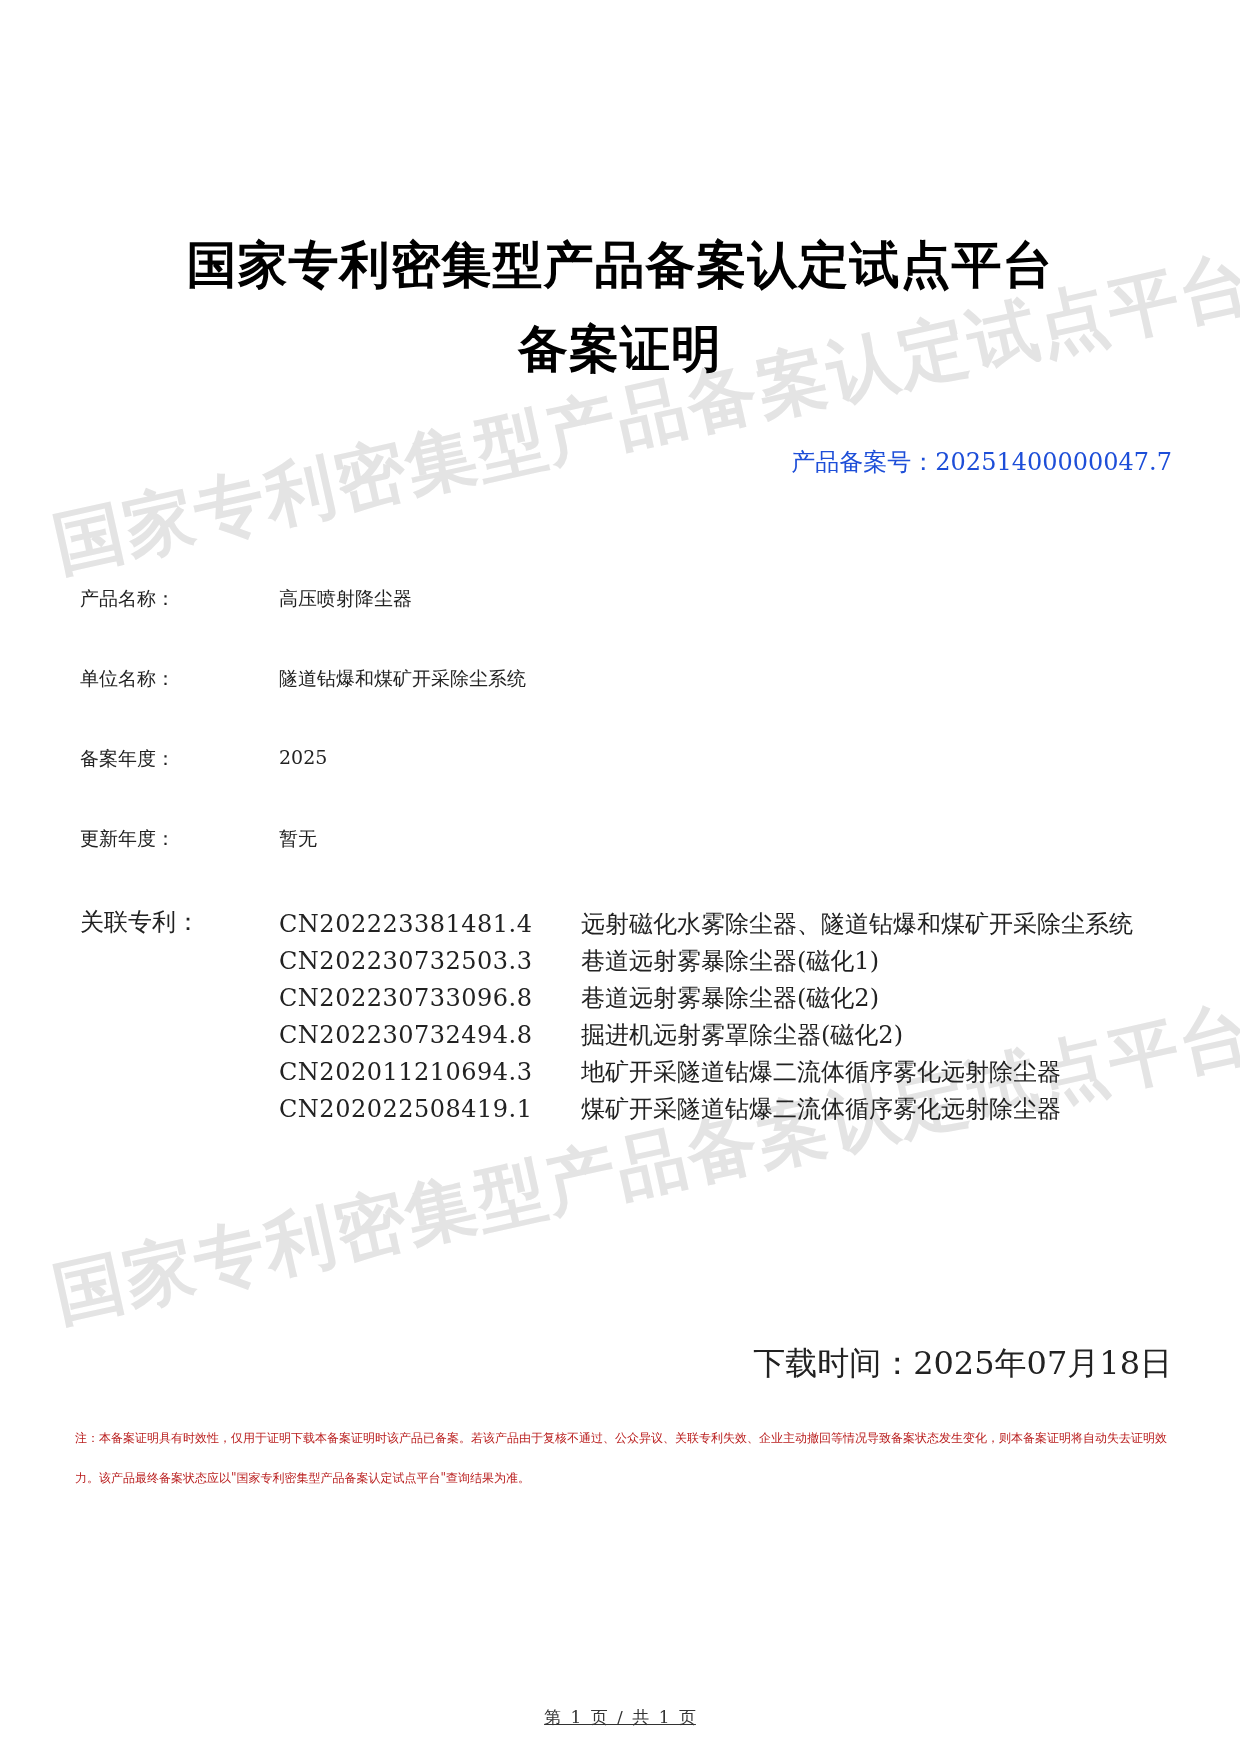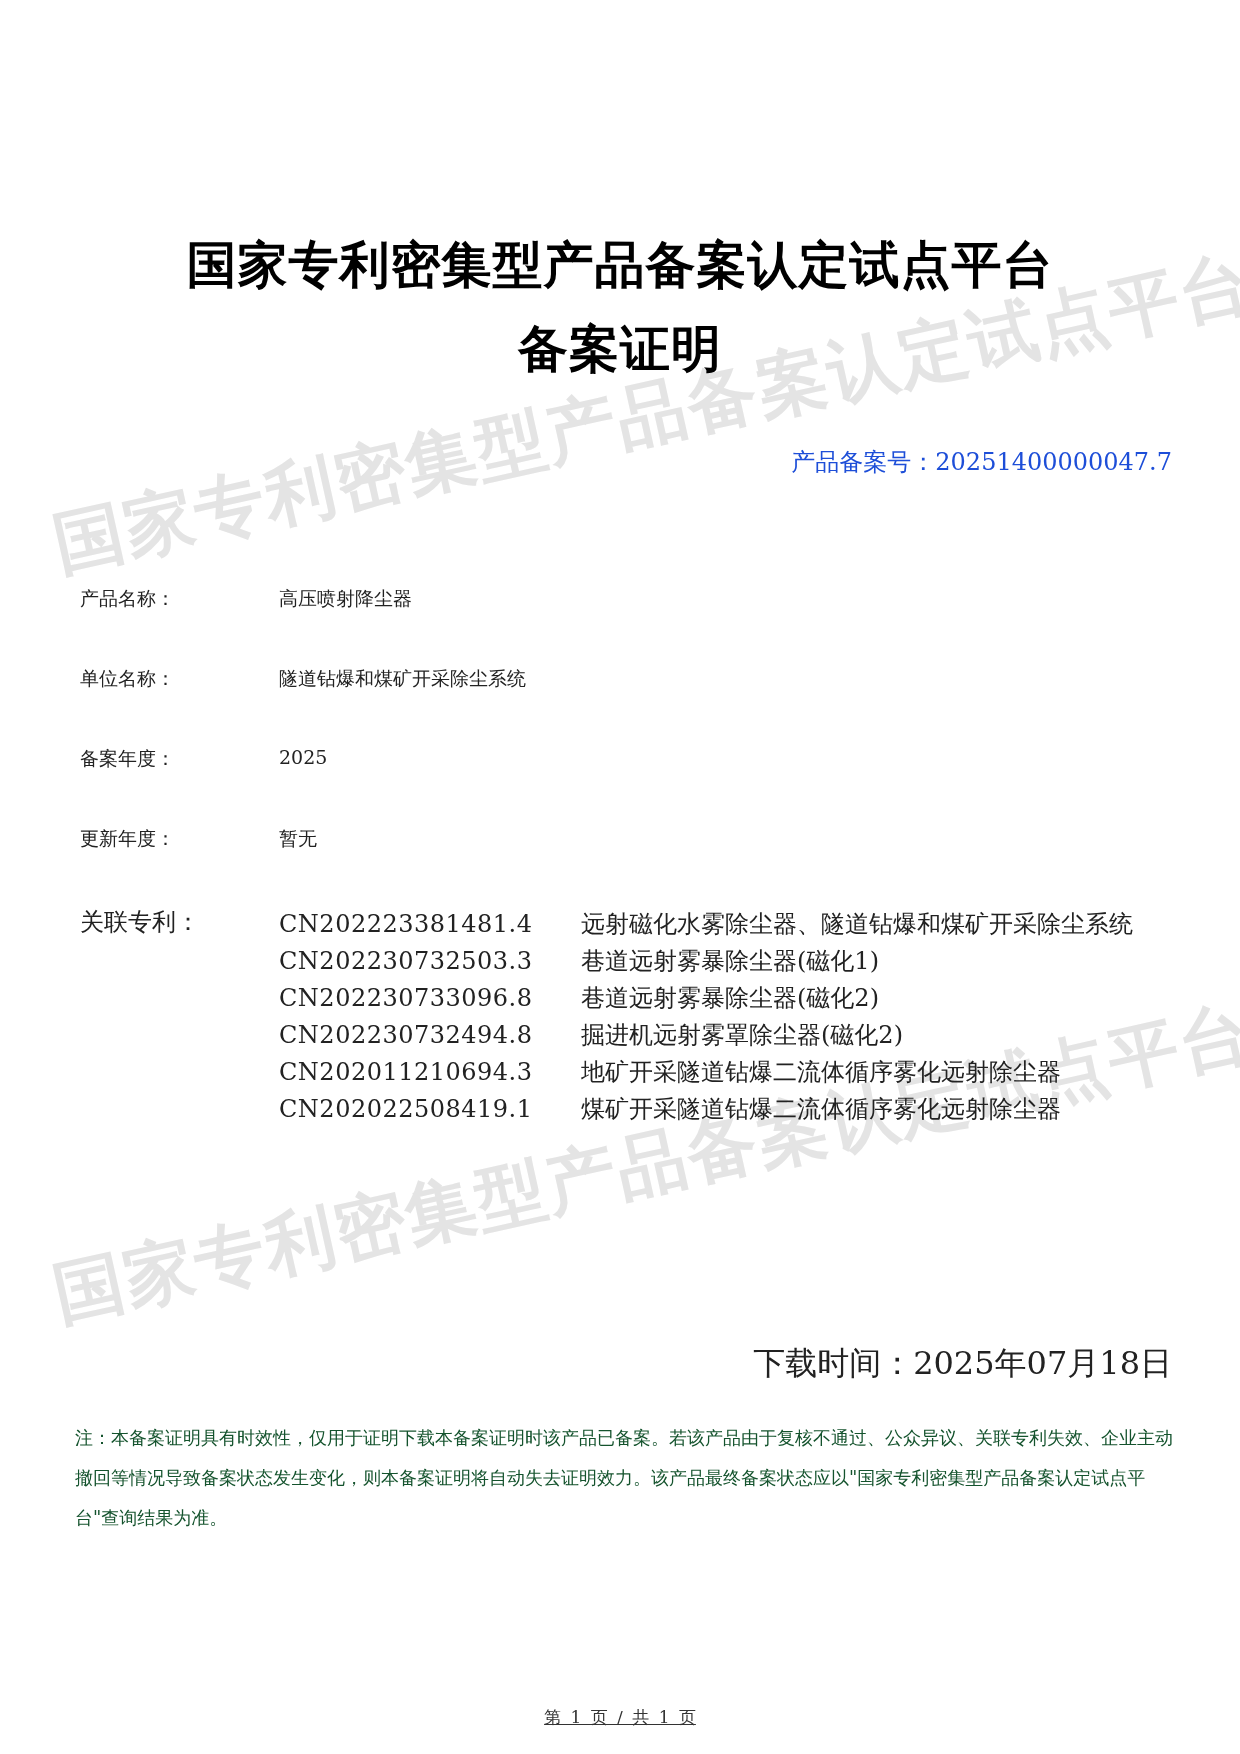--- a/index.html
+++ b/index.html
@@ -15,21 +15,21 @@
   .field { position: absolute; left: 80px; font-size: 19px; display: flex; color: #222; }
   .field .label { width: 199px; }
   .f1 { top: 586px; } .f2 { top: 666px; } .f3 { top: 746px; } .f4 { top: 826px; }
   .patents { position: absolute; left: 80px; top: 906px; font-size: 24px; color: #222; }
   .patents .label { position: absolute; left: 0; top: 0; width: 199px; }
   .patent-list { position: absolute; left: 199px; top: 0; width: 900px; }
   .patent-row { display: flex; line-height: 37px; }
   .patent-row .no { width: 302px; flex: none; letter-spacing: 0.5px; }
   .patent-row .name { width: 600px; line-height: 28px; padding-top: 4px; padding-bottom: 5px; }
   .download { position: absolute; right: 68px; top: 1330px; font-size: 32px; color: #222; margin-top: 12px; }
-  .note { position: absolute; left: 75px; top: 1418px; width: 1100px; font-size: 18px; line-height: 40px; color: #14532d; }
+  .note { position: absolute; left: 75px; top: 1418px; width: 1100px; font-size: 12px; line-height: 40px; color: #b91c1c; }
   .footer { position: absolute; left: 0; width: 1240px; top: 1706px; text-align: center; font-size: 17px; color: #333; word-spacing: 4px; text-decoration: underline; }
 </style>
 </head>
 <body>
 
 <div class="watermark wm1">国家专利密集型产品备案认定试点平台</div>
 <div class="watermark wm2">国家专利密集型产品备案认定试点平台</div>
 
 <div class="page">
   <div class="title title-main">国家专利密集型产品备案认定试点平台</div>

